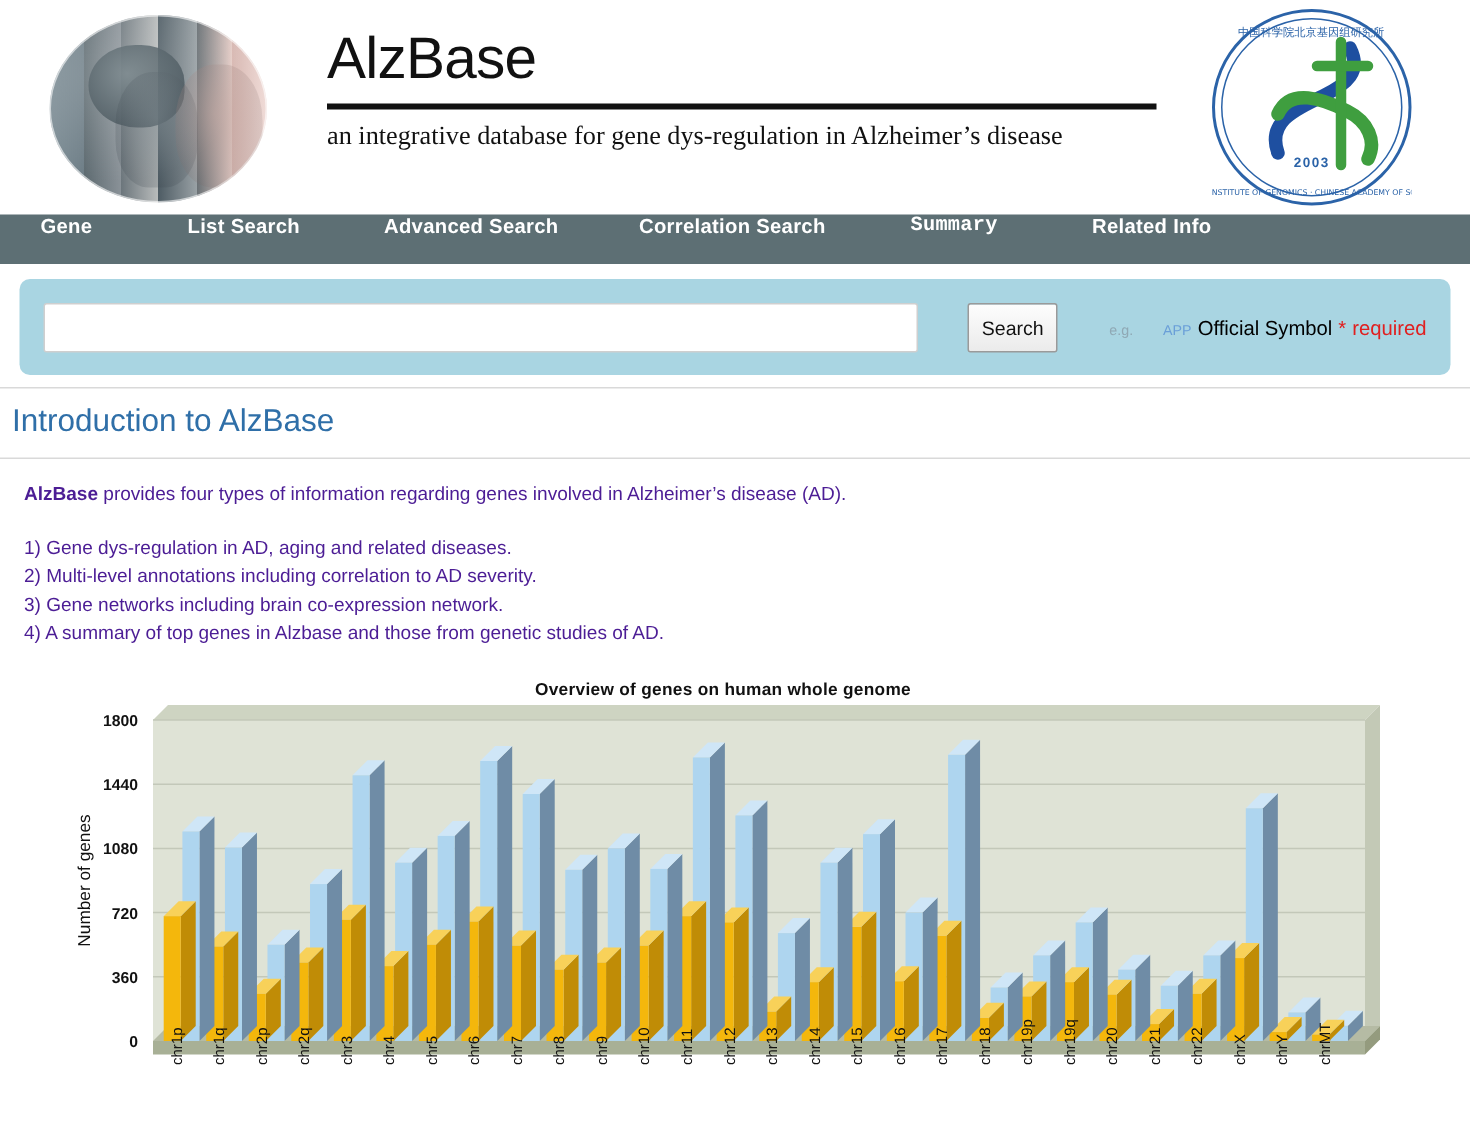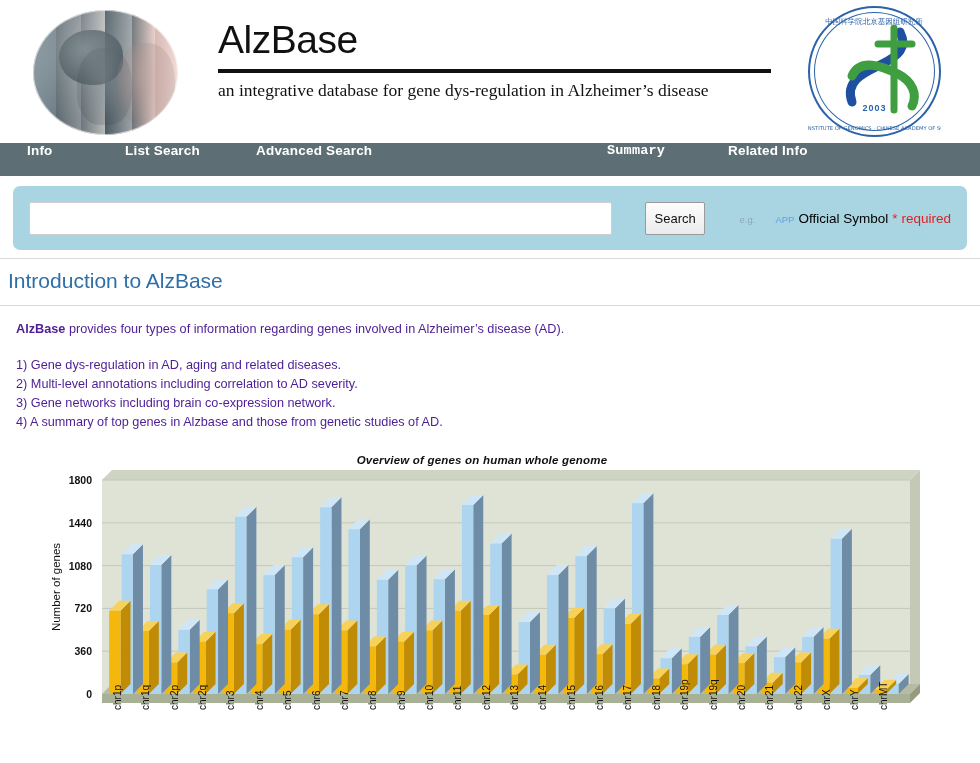--- a/index.html
+++ b/index.html
@@ -125,21 +125,21 @@
   #intro{
     padding:14px 0 0 16px;font-size:12.7px;line-height:19px;color:#4c1d95;
   }
   #intro .lead{margin-bottom:17px;}
   #intro b{font-weight:bold;}
   #intro .line{white-space:nowrap;}
   
   #chart-wrap{position:relative;width:980px;height:283px;margin-top:20px;}
   #chart-title{
     position:absolute;left:0;right:16px;top:2px;text-align:center;
-    font-size:11.5px;font-weight:bold;color:#111;letter-spacing:.2px;font-style:italic;
+    font-size:11.5px;font-weight:bold;color:#111;letter-spacing:.2px;
   }
   #chart-svg{position:absolute;left:0;top:0;}
 </style>
 </head>
 <body>
 
 <div id="header">
 
   <div id="brand-logo">
     <div class="brainlobe"></div>
@@ -162,23 +162,24 @@
       <path d="M86 22 L86 104" stroke="#3f9e3f" stroke-width="7" stroke-linecap="round"></path>
       <path d="M70 38 L104 38" stroke="#3f9e3f" stroke-width="7" stroke-linecap="round"></path>
       <text x="66" y="18" text-anchor="middle" font-size="7.5" fill="#2b63a8" font-family="DejaVu Sans, sans-serif">中国科学院北京基因组研究所</text>
       <text x="66" y="124" text-anchor="middle" font-size="5.2" fill="#2b63a8" font-family="DejaVu Sans, sans-serif">BEIJING INSTITUTE OF GENOMICS · CHINESE ACADEMY OF SCIENCES</text>
     </svg>
     <div id="cas-year">2003</div>
   </div>
 </div>
 
 <div id="navbar" style="position: relative;">
-    <a class="navitem" href="#" style="position: absolute; left: 27px; top: 0px;"><span>Info</span></a>
+    <a class="navitem" href="#" style="position: absolute; left: 27px; top: 0px;"><span>Gene</span></a>
     <a class="navitem" href="#" style="position: absolute; left: 125px; top: 0px;"><span>List Search</span></a>
     <a class="navitem" href="#" style="position: absolute; left: 256px; top: 0px;"><span>Advanced Search</span></a>
+    <a class="navitem" href="#" style="position: absolute; left: 426px; top: 0px;"><span>Correlation Search</span></a>
     <a class="navitem" href="#" style="position: absolute; left: 607px; top: 0px; font-family: Liberation Mono, monospace;"><span>Summary</span></a>
     <a class="navitem" href="#" style="position: absolute; left: 728px; top: 0px;"><span>Related Info</span></a>
   </div>
 
 <div id="search-strip">
   <div id="search-box">
     <input id="search-input" type="text" placeholder="" value="" style="">
     <button id="search-button">Search</button>
     <div id="search-hint">
       <span id="hint-eg">e.g.</span>

